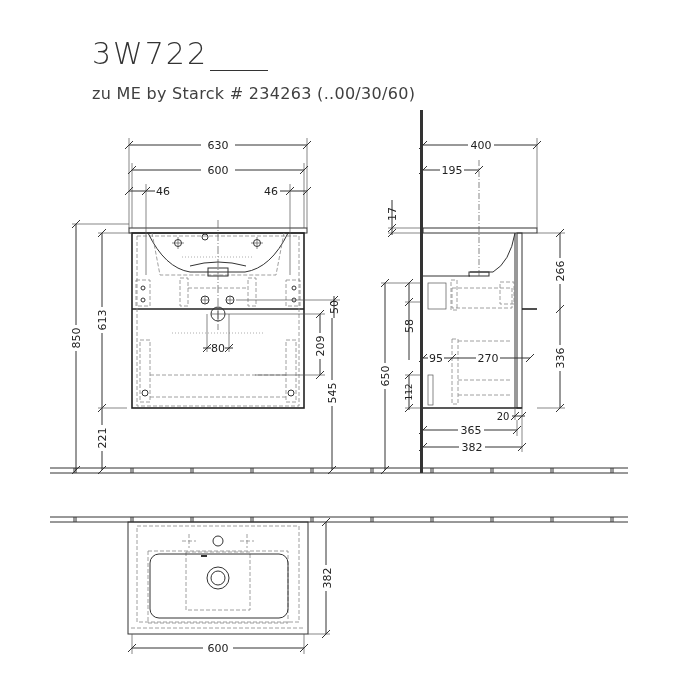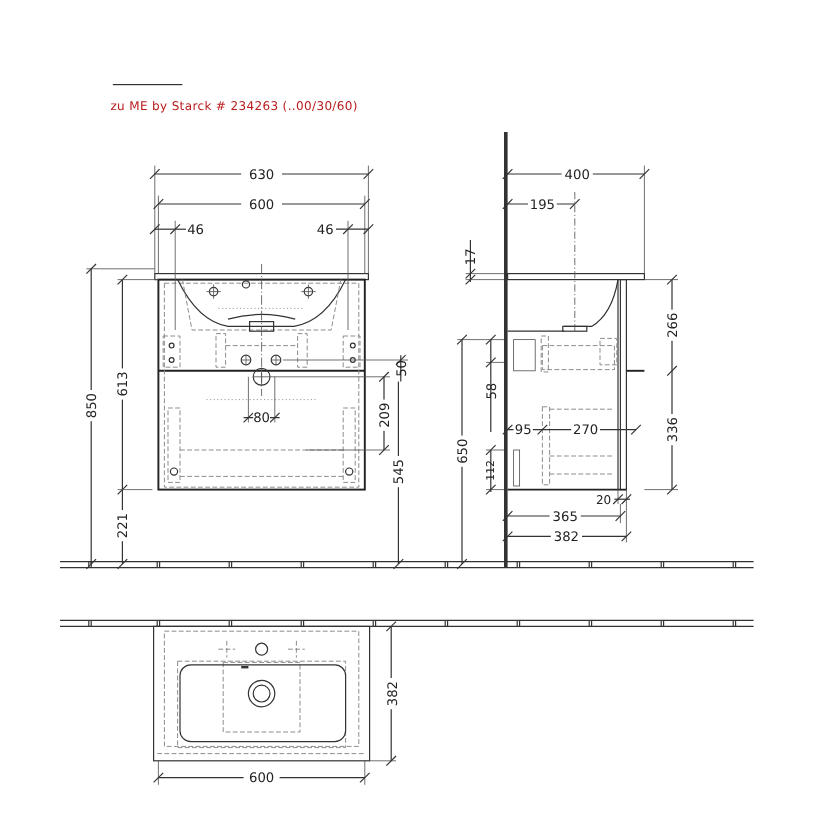--- a/index.html
+++ b/index.html
@@ -1,31 +1,31 @@
 <!DOCTYPE html>
 <html><head>
 <meta charset="utf-8">
 <style>
   html, body { margin:0; padding:0; background:#ffffff; }
   body { width:700px; height:700px; position:relative; overflow:hidden; font-family:"DejaVu Sans", sans-serif; }
   .title { position:absolute; left:92px; top:36px; font-size:30px; font-weight:300; color:#333; letter-spacing:2px; font-family:"DejaVu Sans", sans-serif; }
   .title-blank { display:inline-block; width:58px; border-bottom:1px solid #333; height:26px; vertical-align:bottom; margin-left:2px; }
-  .subtitle { position:absolute; left:92px; top:84px; font-size:10px; color:#b91c1c; font-family:"DejaVu Sans", sans-serif; letter-spacing:0.3px; }
+  .subtitle { position:absolute; left:92px; top:84px; font-size:16px; color:#404040; font-family:"DejaVu Sans", sans-serif; letter-spacing:0.3px; }
   svg { position:absolute; left:0; top:0; }
   svg text { font-family:"DejaVu Sans", sans-serif; font-size:11px; fill:#222; }
   .ln { stroke:#333; stroke-width:1; fill:none; }
   .thk { stroke:#222; stroke-width:1.6; fill:none; }
   .dsh { stroke:#888; stroke-width:0.8; fill:none; stroke-dasharray:4 2; }
   .dot { stroke:#999; stroke-width:0.8; fill:none; stroke-dasharray:1 2; }
   .thin { stroke:#555; stroke-width:0.7; fill:none; }
 </style>
 </head>
 <body>
 
-<div class="title"><span class="title-blank"></span></div>
+<div class="title"><span>3W722</span><span class="title-blank"></span></div>
 <div class="subtitle">zu ME by Starck # 234263 (..00/30/60)</div>
 
 <svg width="700" height="700" viewBox="0 0 700 700">
 
   <g>
     <line x1="50" y1="468" x2="628" y2="468" class="ln"></line>
     <line x1="50" y1="473" x2="628" y2="473" class="ln"></line>
     <g class="ln">
       <line x1="74" y1="468" x2="74" y2="473"></line>
         <line x1="76" y1="468" x2="76" y2="473"></line>

